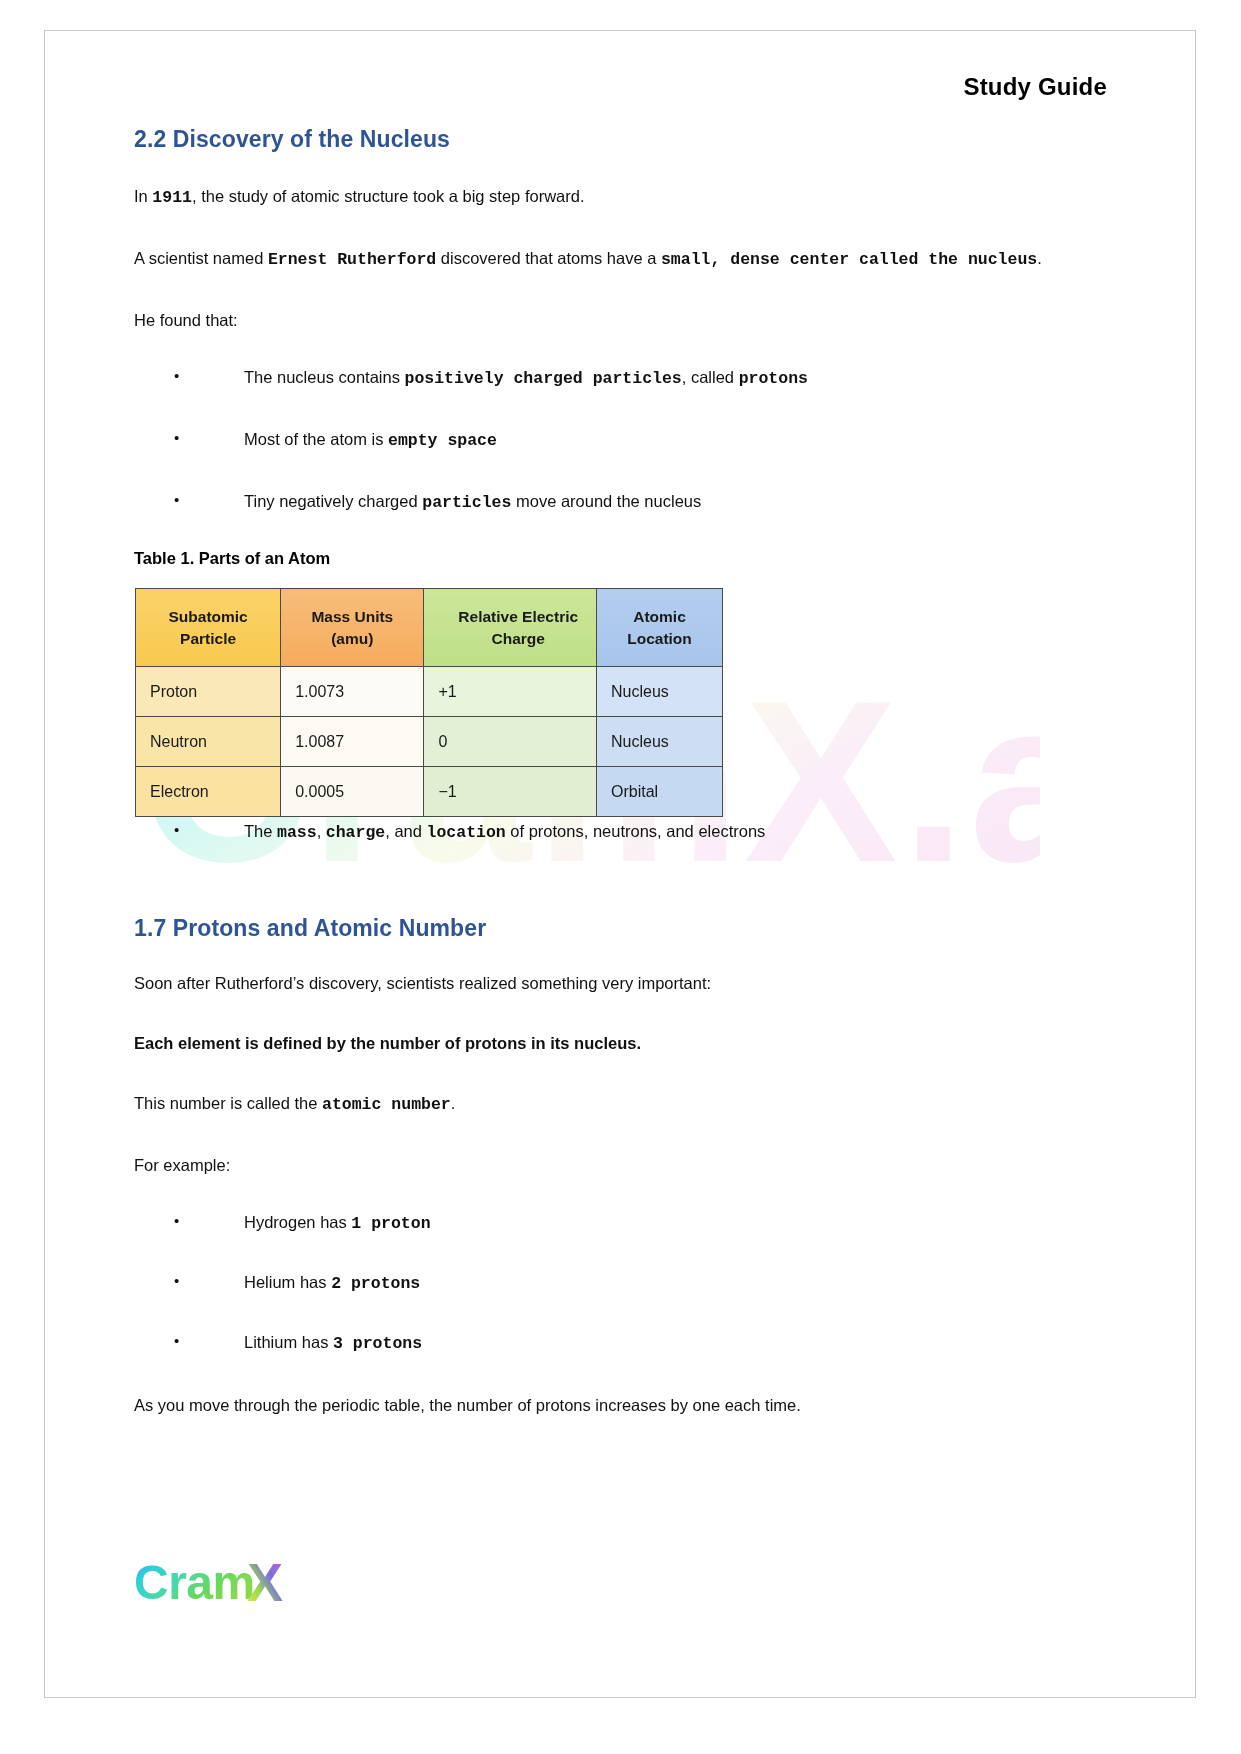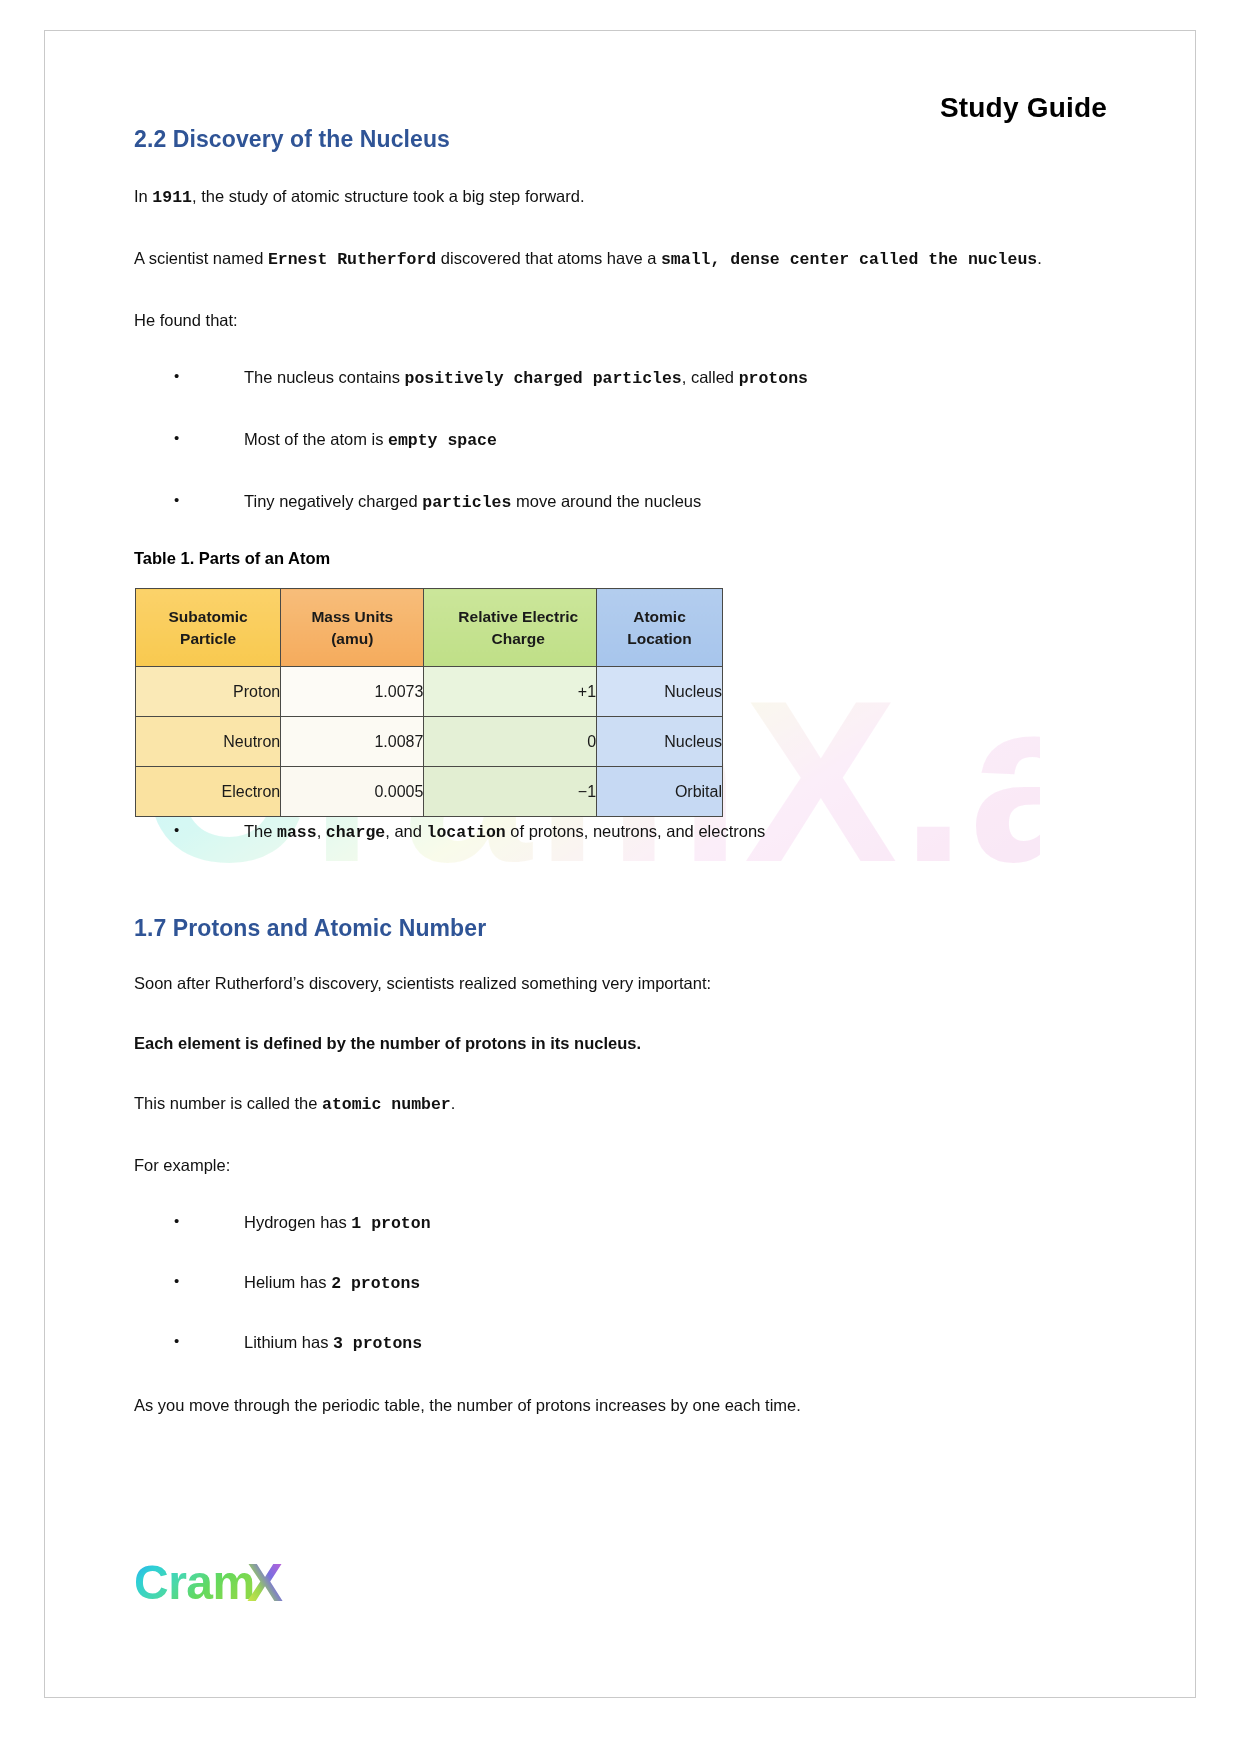--- a/index.html
+++ b/index.html
@@ -42,22 +42,22 @@
     width: 900px;
     height: 280px;
     pointer-events: none;
     z-index: 0;
   }
 
   
   .doc-header {
     position: absolute;
     right: 88px;
-    top: 61px;
-    font-size: 28px;
+    top: 42px;
+    font-size: 24px;
     font-weight: bold;
     letter-spacing: 0.2px;
     color: #000;
     z-index: 2;
   }
 
   .content {
     position: absolute;
     left: 89px;
     top: 95px;
@@ -147,21 +147,20 @@
   table.atom-table thead th.c0 { background: linear-gradient(180deg,#fbd26a 0%, #f8c94f 100%); width: 143px; }
   table.atom-table thead th.c1 { background: linear-gradient(180deg,#f7bd7a 0%, #f5ab5c 100%); width: 141px; }
   table.atom-table thead th.c2 { background: linear-gradient(180deg,#cbe69a 0%, #bfdf87 100%); width: 170px; padding-left: 16px; }
   table.atom-table thead th.c3 { background: linear-gradient(180deg,#b3cdee 0%, #a7c5ec 100%); width: 124px; }
 
   table.atom-table tbody td {
     height: 50px;
     padding-left: 14px;
     font-size: 16px;
     color: #1a1a1a;
-    text-align: right;
   }
   table.atom-table tbody td.c0 { background: #f9e7ad; font-weight: normal; }
   table.atom-table tbody td.c1 { background: #fcfaf2; }
   table.atom-table tbody td.c2 { background: #e6f2d8; }
   table.atom-table tbody td.c3 { background: #cfdff5; }
 
   table.atom-table tbody tr.row-0 td.c0 { background: #fae9b6; }
   table.atom-table tbody tr.row-0 td.c1 { background: #fdfbf6; }
   table.atom-table tbody tr.row-0 td.c2 { background: #e9f4dd; }
   table.atom-table tbody tr.row-0 td.c3 { background: #d3e2f7; }

